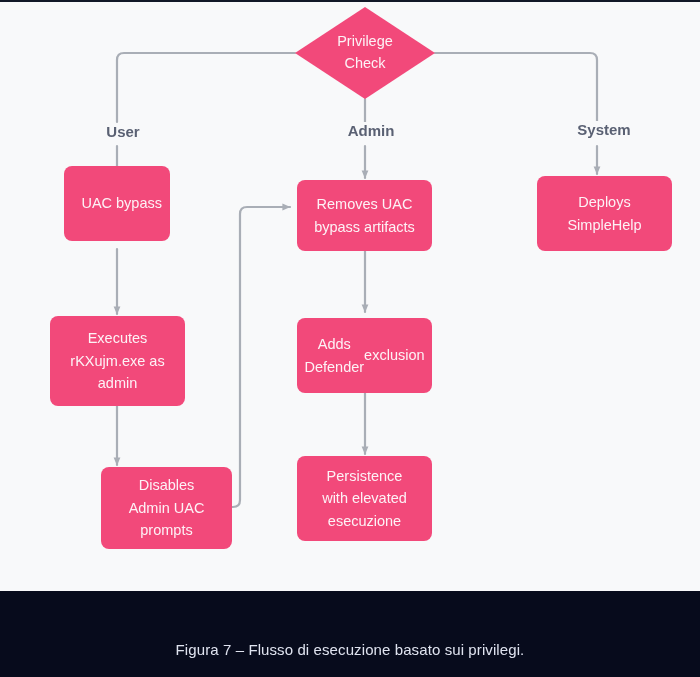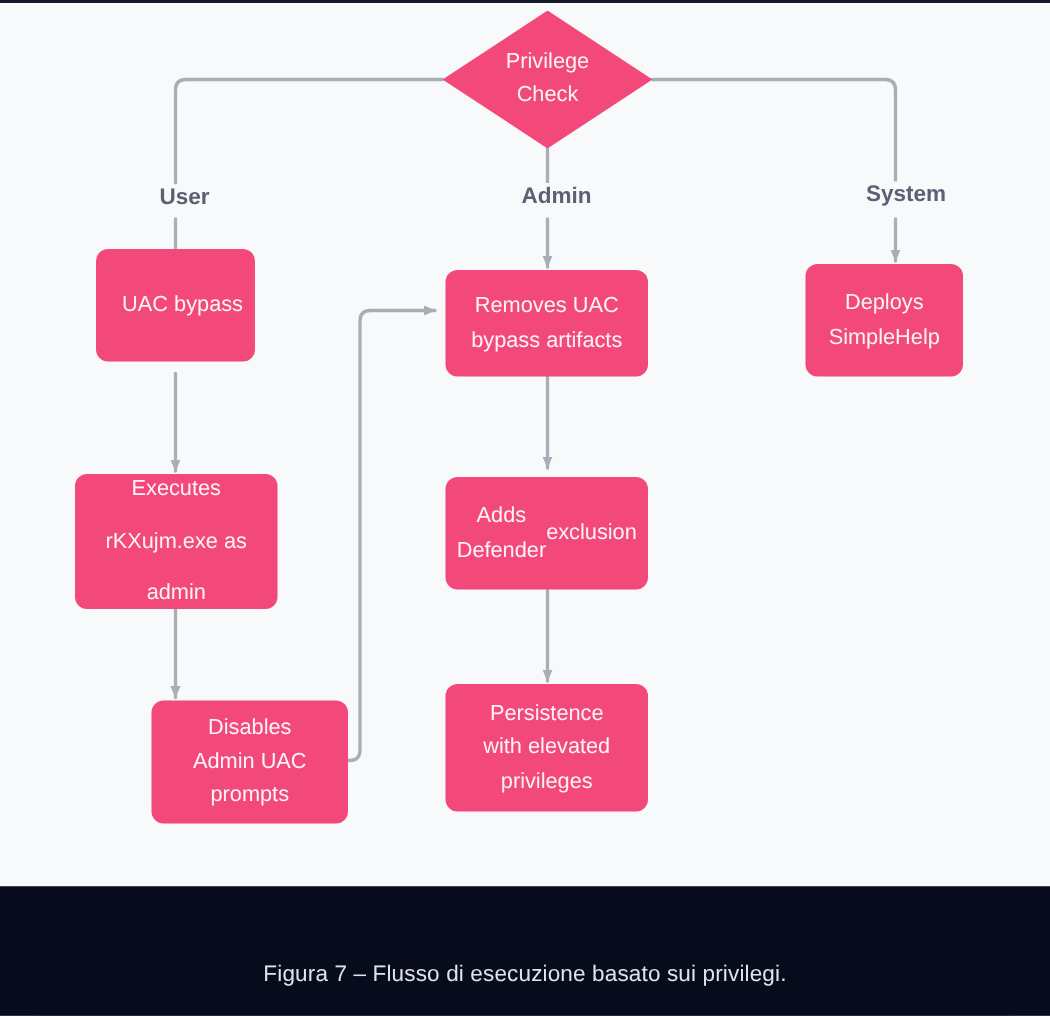--- a/index.html
+++ b/index.html
@@ -158,21 +158,21 @@
     </div>
 
     <div class="edge-label" style="left:87px; top:121px; width:60px;">User</div>
     <div class="edge-label" style="left:330px; top:120px; width:70px;">Admin</div>
     <div class="edge-label" style="left:558px; top:119px; width:80px;">System</div>
 
     <div class="node-box" style="left:64px; top:164px; width:106px; height:75px;justify-content:flex-end;">
       <span>UAC bypass</span>
     </div>
 
-    <div class="node-box" style="left:50px; top:314px; width:135px; height:90px; flex-direction:column;gap:12px;">
+    <div class="node-box" style="left:50px; top:314px; width:135px; height:90px; flex-direction:column;">
       <span>Executes</span>
       <span>rKXujm.exe as</span>
       <span>admin</span>
     </div>
 
     <div class="node-box" style="left:53px; top:465px; width:131px; height:82px; flex-direction:column;margin-left:48px;">
       <span>Disables</span>
       <span>Admin UAC</span>
       <span>prompts</span>
     </div>
@@ -183,24 +183,24 @@
     </div>
 
     <div class="node-box" style="left:297px; top:316px; width:135px; height:75px; ">
       <span>Adds Defender</span>
       <span>exclusion</span>
     </div>
 
     <div class="node-box" style="left:297px; top:454px; width:135px; height:85px; flex-direction:column;">
       <span>Persistence</span>
       <span>with elevated</span>
-      <span>privileges</span>
-    </div>
-
-    <div class="node-box" style="left:537px; top:174px; width:105px; height:75px; flex-direction:column;">
+      <span>esecuzione</span>
+    </div>
+
+    <div class="node-box" style="left:537px; top:174px; width:135px; height:75px; flex-direction:column;">
       <span>Deploys</span>
       <span>SimpleHelp</span>
     </div>
 
   </div>
 
   <div class="caption-band">
     <div class="caption-text">Figura 7 – Flusso di esecuzione basato sui privilegi.</div>
   </div>
 

